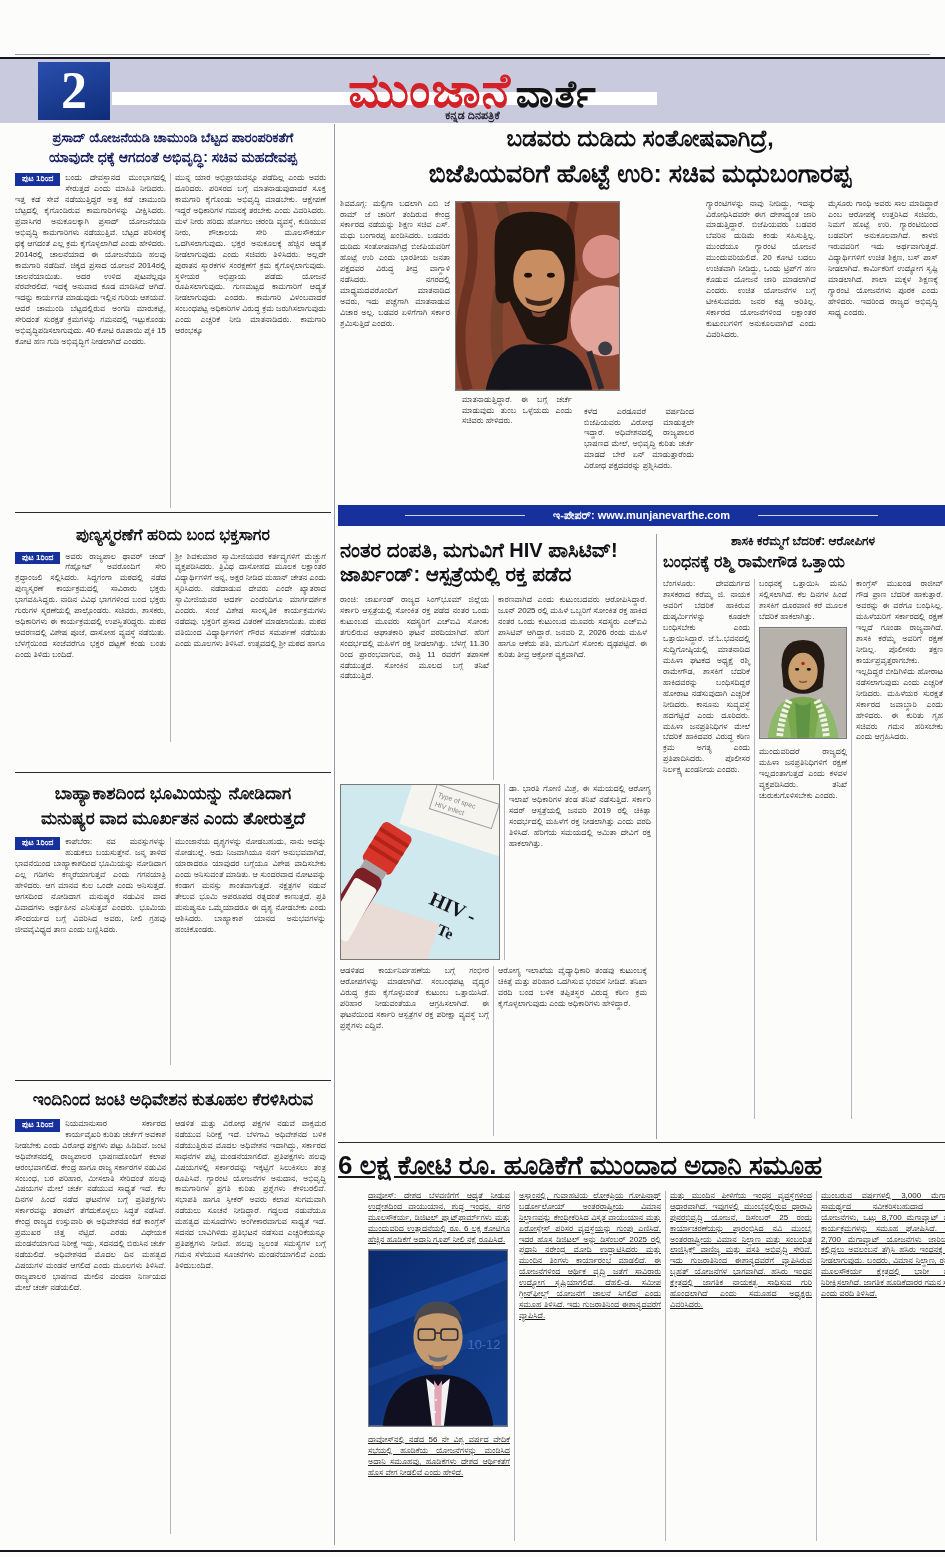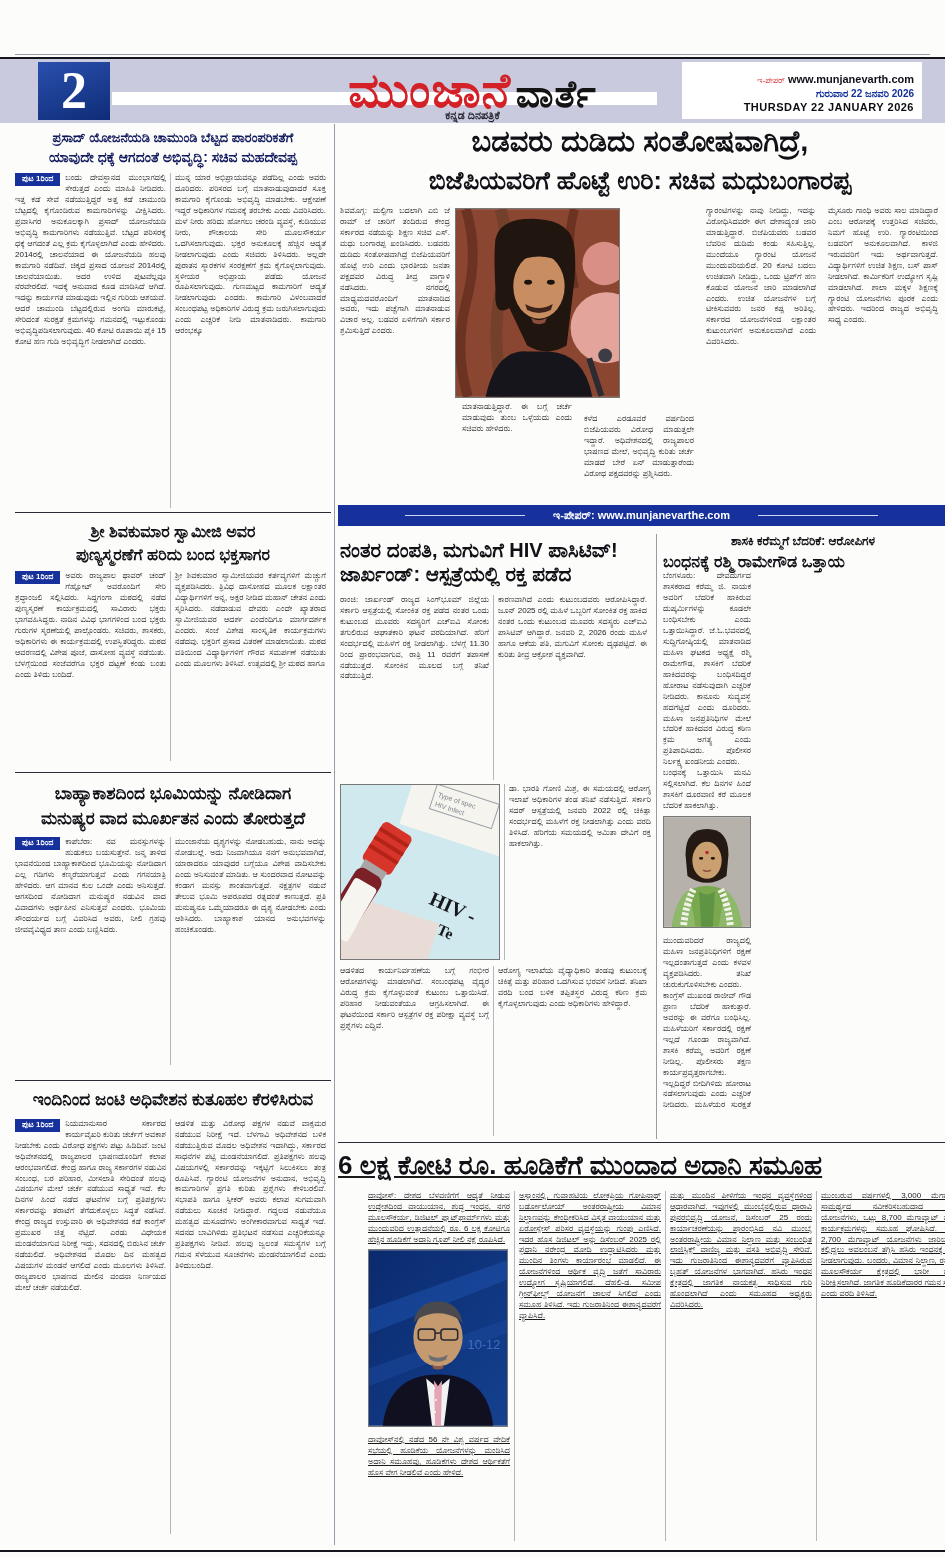--- a/index.html
+++ b/index.html
@@ -47,46 +47,38 @@
   <div class="band">
     <div class="band-stripe"></div>
     <div class="pagenum-box">
       <span class="pagenum">2</span>
     </div>
     <div class="masthead">
       <span class="mast-red">ಮುಂಜಾನೆ</span>
       <span class="mast-black">ವಾರ್ತೆ</span>
     </div>
     <div class="mast-sub">ಕನ್ನಡ ದಿನಪತ್ರಿಕೆ</div>
-    <div class="hdr-box">
-      <div class="hdr-web">
-        <span class="pre">ಇ-ಪೇಪರ್</span><span class="url">www.munjanevarth.com</span>
-      </div>
-      <div class="hdr-date-kn">ಗುರುವಾರ 22 ಜನವರಿ 2026</div>
-      <div class="hdr-date-en">THURSDAY 22 JANUARY 2026</div>
-    </div>
   </div>
 
   <div class="vsep" style="left:334px;top:124px;height:1421px;"></div>
 
   <div class="abs" style="left:15px;top:130px;width:316px;">
     <div class="headline" style="font-size:13px;color:#121a5e;">ಪ್ರಸಾದ್ ಯೋಜನೆಯಡಿ ಚಾಮುಂಡಿ ಬೆಟ್ಟದ ಪಾರಂಪರಿಕತೆಗೆ</div>
     <div class="headline" style="font-size:14px;color:#121a5e;margin-top:3px;">ಯಾವುದೇ ಧಕ್ಕೆ ಆಗದಂತೆ ಅಭಿವೃದ್ಧಿ: ಸಚಿವ ಮಹದೇವಪ್ಪ</div>
     <div class="cols" style="margin-top:7px;height:335px;overflow:hidden;">
       <div class="body-text" style="width:151px;">
         <span class="tag">ಪುಟ 1ರಿಂದ</span><span>ಬಂದು ದೇವಸ್ಥಾನದ ಮುಂಭಾಗದಲ್ಲಿ ಸೇರುತ್ತದೆ ಎಂದು ಮಾಹಿತಿ ನೀಡಿದರು. ಇತ್ತ ಕಡೆ ಸೇವೆ ನಡೆಯುತ್ತಿದ್ದರೆ ಅತ್ತ ಕಡೆ ಚಾಮುಂಡಿ ಬೆಟ್ಟದಲ್ಲಿ ಕೈಗೊಂಡಿರುವ ಕಾಮಗಾರಿಗಳನ್ನು ವೀಕ್ಷಿಸಿದರು. ಪ್ರವಾಸಿಗರ ಅನುಕೂಲಕ್ಕಾಗಿ ಪ್ರಸಾದ್ ಯೋಜನೆಯಡಿ ಅಭಿವೃದ್ಧಿ ಕಾಮಗಾರಿಗಳು ನಡೆಯುತ್ತಿವೆ. ಬೆಟ್ಟದ ಪರಿಸರಕ್ಕೆ ಧಕ್ಕೆ ಆಗದಂತೆ ಎಲ್ಲ ಕ್ರಮ ಕೈಗೊಳ್ಳಲಾಗಿದೆ ಎಂದು ಹೇಳಿದರು. 2014ರಲ್ಲಿ ಚಾಲನೆಯಾದ ಈ ಯೋಜನೆಯಡಿ ಹಲವು ಕಾಮಗಾರಿ ನಡೆದಿವೆ. ಚಿಕ್ಕದ ಪ್ರಸಾದ ಯೋಜನೆ 2014ರಲ್ಲಿ ಚಾಲನೆಯಾಯಿತು. ಅದರ ಉಳಿದ ಪುಟವೆಲ್ಲವೂ ನೆರವೇರಲಿದೆ. ಇದಕ್ಕೆ ಅನುವಾದ ಕೂಡ ಮಾಡಿಸಿದೆ ಆಗಿದೆ. ಇದನ್ನು ಕಾರ್ಯಗತ ಮಾಡುವುದು ಇಲ್ಲಿನ ಗುರಿಯ ಆಶಯವೆ. ಆದರೆ ಚಾಮುಂಡಿ ಬೆಟ್ಟದಲ್ಲಿರುವ ಅಂಗಡಿ ಮಾರುಕಟ್ಟೆ, ಸೇರಿದಂತೆ ಸುರಕ್ಷತೆ ಕ್ರಮಗಳನ್ನು ಗಮನದಲ್ಲಿ ಇಟ್ಟುಕೊಂಡು ಅಭಿವೃದ್ಧಿಪಡಿಸಲಾಗುವುದು. 40 ಕೋಟಿ ರೂಪಾಯಿ ಪೈಕಿ 15 ಕೋಟಿ ಹಣ ಗುಡಿ ಅಭಿವೃದ್ಧಿಗೆ ನೀಡಲಾಗಿದೆ ಎಂದರು.</span>
       </div>
       <div class="colrule"></div>
       <div class="body-text" style="width:151px;">ಮುನ್ನ ಯಾರ ಅಭಿಪ್ರಾಯವನ್ನೂ ಪಡೆದಿಲ್ಲ ಎಂದು ಅವರು ದೂರಿದರು. ಪರಿಸರದ ಬಗ್ಗೆ ಮಾತನಾಡುವುದಾದರೆ ಸೂಕ್ತ ಕಾಮಗಾರಿ ಕೈಗೊಂಡು ಅಭಿವೃದ್ಧಿ ಮಾಡಬೇಕು. ಆಕ್ಷೇಪಣೆ ಇದ್ದರೆ ಅಧಿಕಾರಿಗಳ ಗಮನಕ್ಕೆ ತರಬೇಕು ಎಂದು ವಿವರಿಸಿದರು. ಮಳೆ ನೀರು ಹರಿದು ಹೋಗಲು ಚರಂಡಿ ವ್ಯವಸ್ಥೆ, ಕುಡಿಯುವ ನೀರು, ಶೌಚಾಲಯ ಸೇರಿ ಮೂಲಸೌಕರ್ಯ ಒದಗಿಸಲಾಗುವುದು. ಭಕ್ತರ ಅನುಕೂಲಕ್ಕೆ ಹೆಚ್ಚಿನ ಆದ್ಯತೆ ನೀಡಲಾಗುವುದು ಎಂದು ಸಚಿವರು ತಿಳಿಸಿದರು. ಅಲ್ಲದೇ ಪುರಾತನ ಸ್ಮಾರಕಗಳ ಸಂರಕ್ಷಣೆಗೆ ಕ್ರಮ ಕೈಗೊಳ್ಳಲಾಗುವುದು. ಸ್ಥಳೀಯರ ಅಭಿಪ್ರಾಯ ಪಡೆದು ಯೋಜನೆ ರೂಪಿಸಲಾಗುವುದು. ಗುಣಮಟ್ಟದ ಕಾಮಗಾರಿಗೆ ಆದ್ಯತೆ ನೀಡಲಾಗುವುದು ಎಂದರು. ಕಾಮಗಾರಿ ವಿಳಂಬವಾದರೆ ಸಂಬಂಧಪಟ್ಟ ಅಧಿಕಾರಿಗಳ ವಿರುದ್ಧ ಕ್ರಮ ಜರುಗಿಸಲಾಗುವುದು ಎಂದು ಎಚ್ಚರಿಕೆ ನೀಡಿ ಮಾತನಾಡಿದರು. ಕಾಮಗಾರಿ ಆರಂಭಕ್ಕೂ</div>
     </div>
   </div>
   <div class="hsep" style="left:15px;top:512px;width:316px;"></div>
 
   <div class="abs" style="left:15px;top:522px;width:316px;">
-    <div class="headline" style="font-size:16px;">ಶ್ರೀ ಶಿವಕುಮಾರ ಸ್ವಾಮೀಜಿ ಅವರ</div>
     <div class="headline" style="font-size:16px;margin-top:3px;">ಪುಣ್ಯಸ್ಮರಣೆಗೆ ಹರಿದು ಬಂದ ಭಕ್ತಸಾಗರ</div>
     <div class="cols" style="margin-top:7px;height:190px;overflow:hidden;">
       <div class="body-text" style="width:151px;">
         <span class="tag">ಪುಟ 1ರಿಂದ</span><span>ಅವರು ರಾಜ್ಯಪಾಲ ಥಾವರ್ ಚಂದ್ ಗೆಹ್ಲೋಟ್ ಅವರೊಂದಿಗೆ ಸೇರಿ ಶ್ರದ್ಧಾಂಜಲಿ ಸಲ್ಲಿಸಿದರು. ಸಿದ್ದಗಂಗಾ ಮಠದಲ್ಲಿ ನಡೆದ ಪುಣ್ಯಸ್ಮರಣೆ ಕಾರ್ಯಕ್ರಮದಲ್ಲಿ ಸಾವಿರಾರು ಭಕ್ತರು ಭಾಗವಹಿಸಿದ್ದರು. ನಾಡಿನ ವಿವಿಧ ಭಾಗಗಳಿಂದ ಬಂದ ಭಕ್ತರು ಗುರುಗಳ ಸ್ಮರಣೆಯಲ್ಲಿ ಪಾಲ್ಗೊಂಡರು. ಸಚಿವರು, ಶಾಸಕರು, ಅಧಿಕಾರಿಗಳು ಈ ಕಾರ್ಯಕ್ರಮದಲ್ಲಿ ಉಪಸ್ಥಿತರಿದ್ದರು. ಮಠದ ಆವರಣದಲ್ಲಿ ವಿಶೇಷ ಪೂಜೆ, ದಾಸೋಹ ವ್ಯವಸ್ಥೆ ನಡೆಯಿತು. ಬೆಳಗ್ಗೆಯಿಂದ ಸಂಜೆವರೆಗೂ ಭಕ್ತರ ದಟ್ಟಣೆ ಕಂಡು ಬಂತು ಎಂದು ತಿಳಿದು ಬಂದಿದೆ.</span>
       </div>
       <div class="colrule"></div>
       <div class="body-text" style="width:151px;">ಶ್ರೀ ಶಿವಕುಮಾರ ಸ್ವಾಮೀಜಿಯವರ ಕರ್ತವ್ಯಗಳಿಗೆ ಮೆಚ್ಚುಗೆ ವ್ಯಕ್ತಪಡಿಸಿದರು. ತ್ರಿವಿಧ ದಾಸೋಹದ ಮೂಲಕ ಲಕ್ಷಾಂತರ ವಿದ್ಯಾರ್ಥಿಗಳಿಗೆ ಅನ್ನ, ಅಕ್ಷರ ನೀಡಿದ ಮಹಾನ್ ಚೇತನ ಎಂದು ಸ್ಮರಿಸಿದರು. ನಡೆದಾಡುವ ದೇವರು ಎಂದೇ ಖ್ಯಾತರಾದ ಸ್ವಾಮೀಜಿಯವರ ಆದರ್ಶ ಎಂದೆಂದಿಗೂ ಮಾರ್ಗದರ್ಶಕ ಎಂದರು. ಸಂಜೆ ವಿಶೇಷ ಸಾಂಸ್ಕೃತಿಕ ಕಾರ್ಯಕ್ರಮಗಳು ನಡೆದವು. ಭಕ್ತರಿಗೆ ಪ್ರಸಾದ ವಿತರಣೆ ಮಾಡಲಾಯಿತು. ಮಠದ ವತಿಯಿಂದ ವಿದ್ಯಾರ್ಥಿಗಳಿಗೆ ಗೌರವ ಸಮರ್ಪಣೆ ನಡೆಯಿತು ಎಂದು ಮೂಲಗಳು ತಿಳಿಸಿವೆ. ಉತ್ಸವದಲ್ಲಿ ಶ್ರೀ ಮಠದ ಹಾಗೂ</div>
     </div>
   </div>
   <div class="hsep" style="left:15px;top:772px;width:316px;"></div>
@@ -109,21 +101,21 @@
     <div class="cols" style="margin-top:8px;height:415px;overflow:hidden;">
       <div class="body-text" style="width:151px;">
         <span class="tag">ಪುಟ 1ರಿಂದ</span><span>ನಿಯಮಾನುಸಾರ ಸರ್ಕಾರದ ಕಾರ್ಯವೈಖರಿ ಕುರಿತು ಚರ್ಚೆಗೆ ಅವಕಾಶ ನೀಡಬೇಕು ಎಂದು ವಿರೋಧ ಪಕ್ಷಗಳು ಪಟ್ಟು ಹಿಡಿದಿವೆ. ಜಂಟಿ ಅಧಿವೇಶನದಲ್ಲಿ ರಾಜ್ಯಪಾಲರ ಭಾಷಣದೊಂದಿಗೆ ಕಲಾಪ ಆರಂಭವಾಗಲಿದೆ. ಕೇಂದ್ರ ಹಾಗೂ ರಾಜ್ಯ ಸರ್ಕಾರಗಳ ನಡುವಿನ ಸಂಬಂಧ, ಬರ ಪರಿಹಾರ, ಮೀಸಲಾತಿ ಸೇರಿದಂತೆ ಹಲವು ವಿಷಯಗಳ ಮೇಲೆ ಚರ್ಚೆ ನಡೆಯುವ ಸಾಧ್ಯತೆ ಇದೆ. ಕೆಲ ದಿನಗಳ ಹಿಂದೆ ನಡೆದ ಘಟನೆಗಳ ಬಗ್ಗೆ ಪ್ರತಿಪಕ್ಷಗಳು ಸರ್ಕಾರವನ್ನು ತರಾಟೆಗೆ ತೆಗೆದುಕೊಳ್ಳಲು ಸಿದ್ಧತೆ ನಡೆಸಿವೆ. ಕೇಂದ್ರ ರಾಜ್ಯದ ಉಸ್ತುವಾರಿ ಈ ಅಧಿವೇಶನದ ಕಡೆ ಕಾಂಗ್ರೆಸ್ ಪ್ರಮುಖರ ಚಿತ್ತ ನೆಟ್ಟಿದೆ. ಎರಡು ವಿಧೇಯಕ ಮಂಡನೆಯಾಗುವ ನಿರೀಕ್ಷೆ ಇದ್ದು, ಸದನದಲ್ಲಿ ಬಿರುಸಿನ ಚರ್ಚೆ ನಡೆಯಲಿದೆ. ಅಧಿವೇಶನದ ಮೊದಲ ದಿನ ಮಹತ್ವದ ವಿಷಯಗಳ ಮಂಡನೆ ಆಗಲಿದೆ ಎಂದು ಮೂಲಗಳು ತಿಳಿಸಿವೆ. ರಾಜ್ಯಪಾಲರ ಭಾಷಣದ ಮೇಲಿನ ವಂದನಾ ನಿರ್ಣಯದ ಮೇಲೆ ಚರ್ಚೆ ನಡೆಯಲಿದೆ.</span>
       </div>
       <div class="colrule"></div>
       <div class="body-text" style="width:151px;">ಆಡಳಿತ ಮತ್ತು ವಿರೋಧ ಪಕ್ಷಗಳ ನಡುವೆ ವಾಕ್ಸಮರ ನಡೆಯುವ ನಿರೀಕ್ಷೆ ಇದೆ. ಬೆಳಗಾವಿ ಅಧಿವೇಶನದ ಬಳಿಕ ನಡೆಯುತ್ತಿರುವ ಮೊದಲ ಅಧಿವೇಶನ ಇದಾಗಿದ್ದು, ಸರ್ಕಾರದ ಸಾಧನೆಗಳ ಪಟ್ಟಿ ಮಂಡನೆಯಾಗಲಿದೆ. ಪ್ರತಿಪಕ್ಷಗಳು ಹಲವು ವಿಷಯಗಳಲ್ಲಿ ಸರ್ಕಾರವನ್ನು ಇಕ್ಕಟ್ಟಿಗೆ ಸಿಲುಕಿಸಲು ತಂತ್ರ ರೂಪಿಸಿವೆ. ಗ್ಯಾರಂಟಿ ಯೋಜನೆಗಳ ಅನುದಾನ, ಅಭಿವೃದ್ಧಿ ಕಾಮಗಾರಿಗಳ ಪ್ರಗತಿ ಕುರಿತು ಪ್ರಶ್ನೆಗಳು ಕೇಳಿಬರಲಿವೆ. ಸಭಾಪತಿ ಹಾಗೂ ಸ್ಪೀಕರ್ ಅವರು ಕಲಾಪ ಸುಗಮವಾಗಿ ನಡೆಯಲು ಸೂಚನೆ ನೀಡಿದ್ದಾರೆ. ಗದ್ದಲದ ನಡುವೆಯೂ ಮಹತ್ವದ ಮಸೂದೆಗಳು ಅಂಗೀಕಾರವಾಗುವ ಸಾಧ್ಯತೆ ಇದೆ. ಸದನದ ಬಾವಿಗಿಳಿದು ಪ್ರತಿಭಟನೆ ನಡೆಸುವ ಎಚ್ಚರಿಕೆಯನ್ನೂ ಪ್ರತಿಪಕ್ಷಗಳು ನೀಡಿವೆ. ಹಲವು ಜ್ವಲಂತ ಸಮಸ್ಯೆಗಳ ಬಗ್ಗೆ ಗಮನ ಸೆಳೆಯುವ ಸೂಚನೆಗಳು ಮಂಡನೆಯಾಗಲಿವೆ ಎಂದು ತಿಳಿದುಬಂದಿದೆ.</div>
     </div>
   </div>
 
   <div class="abs" style="left:340px;top:124px;width:600px;">
-    <div class="headline" style="font-size:29px;">ಬಡವರು ದುಡಿದು ಸಂತೋಷವಾಗಿದ್ರೆ,</div>
+    <div class="headline" style="font-size:23px;">ಬಡವರು ದುಡಿದು ಸಂತೋಷವಾಗಿದ್ರೆ,</div>
     <div class="headline" style="font-size:25px;margin-top:6px;">ಬಿಜೆಪಿಯವರಿಗೆ ಹೊಟ್ಟೆ ಉರಿ: ಸಚಿವ ಮಧುಬಂಗಾರಪ್ಪ</div>
     <div style="position:relative;margin-top:10px;height:290px;overflow:hidden;">
 
       <svg class="abs photo-frame" style="left:115px;top:2px;" width="165" height="190" viewBox="0 0 165 190">
         <rect width="165" height="190" fill="#8a4631"></rect>
         <path d="M10 0 q14 45 0 95 q-12 48 2 95" stroke="#6d3322" stroke-width="10" fill="none"></path>
         <path d="M45 0 q12 40 0 85 q-10 50 4 105" stroke="#73402c" stroke-width="12" fill="none"></path>
         <path d="M120 0 q-10 35 0 80" stroke="#6d3322" stroke-width="9" fill="none"></path>
         <circle cx="152" cy="120" r="36" fill="#e3a49c"></circle>
         <circle cx="150" cy="55" r="22" fill="#d98f86"></circle>
@@ -179,35 +171,35 @@
           <rect x="18" y="70" width="34" height="4" fill="#b22418"></rect>
           <rect x="18" y="80" width="34" height="4" fill="#b22418"></rect>
           <rect x="22" y="96" width="26" height="10" fill="#a9a4a6"></rect>
           <rect x="20" y="104" width="30" height="72" rx="8" fill="#7a2026"></rect>
           <rect x="24" y="116" width="26" height="62" rx="4" fill="#f7f5f0" transform="rotate(-2 37 145)"></rect>
         </g>
         <text x="88" y="120" font-family="Liberation Serif, serif" font-size="20" font-weight="bold" fill="#17171c" transform="rotate(24 88 120)">HIV -</text>
         <text x="96" y="150" font-family="Liberation Serif, serif" font-size="16" font-weight="bold" fill="#17171c" transform="rotate(24 96 150)">Te</text>
       </svg>
       <div class="colrule"></div>
-      <div class="body-text" style="width:142px;height:176px;overflow:hidden;">ಡಾ. ಭಾರತಿ ಗೋಣಿ ಮಿಶ್ರ, ಈ ಸಮಯದಲ್ಲಿ ಆರೋಗ್ಯ ಇಲಾಖೆ ಅಧಿಕಾರಿಗಳ ತಂಡ ತನಿಖೆ ನಡೆಸುತ್ತಿದೆ. ಸರ್ಕಾರಿ ಸದರ್ ಆಸ್ಪತ್ರೆಯಲ್ಲಿ ಜನವರಿ 2022 ರಲ್ಲಿ ಚಿಕಿತ್ಸಾ ಸಂದರ್ಭದಲ್ಲಿ ಮಹಿಳೆಗೆ ರಕ್ತ ನೀಡಲಾಗಿತ್ತು ಎಂದು ವರದಿ ತಿಳಿಸಿದೆ. ಹೆರಿಗೆಯ ಸಮಯದಲ್ಲಿ ಅಮಿತಾ ದೇವಿಗೆ ರಕ್ತ ಹಾಕಲಾಗಿತ್ತು.</div>
+      <div class="body-text" style="width:142px;height:176px;overflow:hidden;">ಡಾ. ಭಾರತಿ ಗೋಣಿ ಮಿಶ್ರ, ಈ ಸಮಯದಲ್ಲಿ ಆರೋಗ್ಯ ಇಲಾಖೆ ಅಧಿಕಾರಿಗಳ ತಂಡ ತನಿಖೆ ನಡೆಸುತ್ತಿದೆ. ಸರ್ಕಾರಿ ಸದರ್ ಆಸ್ಪತ್ರೆಯಲ್ಲಿ ಜನವರಿ 2019 ರಲ್ಲಿ ಚಿಕಿತ್ಸಾ ಸಂದರ್ಭದಲ್ಲಿ ಮಹಿಳೆಗೆ ರಕ್ತ ನೀಡಲಾಗಿತ್ತು ಎಂದು ವರದಿ ತಿಳಿಸಿದೆ. ಹೆರಿಗೆಯ ಸಮಯದಲ್ಲಿ ಅಮಿತಾ ದೇವಿಗೆ ರಕ್ತ ಹಾಕಲಾಗಿತ್ತು.</div>
     </div>
     <div class="cols" style="margin-top:6px;height:170px;overflow:hidden;">
       <div class="body-text" style="width:149px;">ಆಡಳಿತದ ಕಾರ್ಯನಿರ್ವಹಣೆಯ ಬಗ್ಗೆ ಗಂಭೀರ ಆರೋಪಗಳನ್ನು ಮಾಡಲಾಗಿದೆ. ಸಂಬಂಧಪಟ್ಟ ವೈದ್ಯರ ವಿರುದ್ಧ ಕ್ರಮ ಕೈಗೊಳ್ಳುವಂತೆ ಕುಟುಂಬ ಒತ್ತಾಯಿಸಿದೆ. ಪರಿಹಾರ ನೀಡುವಂತೆಯೂ ಆಗ್ರಹಿಸಲಾಗಿದೆ. ಈ ಘಟನೆಯಿಂದ ಸರ್ಕಾರಿ ಆಸ್ಪತ್ರೆಗಳ ರಕ್ತ ಪರೀಕ್ಷಾ ವ್ಯವಸ್ಥೆ ಬಗ್ಗೆ ಪ್ರಶ್ನೆಗಳು ಎದ್ದಿವೆ.</div>
       <div class="colrule"></div>
       <div class="body-text" style="width:149px;">ಆರೋಗ್ಯ ಇಲಾಖೆಯ ವೈದ್ಯಾಧಿಕಾರಿ ತಂಡವು ಕುಟುಂಬಕ್ಕೆ ಚಿಕಿತ್ಸೆ ಮತ್ತು ಪರಿಹಾರ ಒದಗಿಸುವ ಭರವಸೆ ನೀಡಿದೆ. ತನಿಖಾ ವರದಿ ಬಂದ ಬಳಿಕ ತಪ್ಪಿತಸ್ಥರ ವಿರುದ್ಧ ಕಠಿಣ ಕ್ರಮ ಕೈಗೊಳ್ಳಲಾಗುವುದು ಎಂದು ಅಧಿಕಾರಿಗಳು ಹೇಳಿದ್ದಾರೆ.</div>
     </div>
   </div>
 
   <div class="vsep" style="left:656px;top:534px;height:605px;"></div>
 
   <div class="abs" style="left:663px;top:534px;width:280px;">
     <div class="headline" style="font-size:12px;text-align:center;">ಶಾಸಕಿ ಕರೆಮ್ಮಗೆ ಬೆದರಿಕೆ: ಆರೋಪಿಗಳ</div>
     <div class="headline" style="font-size:16px;text-align:left;margin-top:3px;">ಬಂಧನಕ್ಕೆ ರಶ್ಮಿ ರಾಮೇಗೌಡ ಒತ್ತಾಯ</div>
-    <div class="cols" style="height:540px;overflow:hidden;flex-direction:column;">
+    <div class="cols" style="margin-top:8px;height:540px;overflow:hidden;">
       <div class="body-text" style="width:88px;">ಬೆಂಗಳೂರು: ದೇವದುರ್ಗದ ಶಾಸಕರಾದ ಕರೆಮ್ಮ ಜಿ. ನಾಯಕ ಅವರಿಗೆ ಬೆದರಿಕೆ ಹಾಕಿರುವ ದುಷ್ಕರ್ಮಿಗಳನ್ನು ಕೂಡಲೇ ಬಂಧಿಸಬೇಕು ಎಂದು ಒತ್ತಾಯಿಸಿದ್ದಾರೆ. ಜೆ.ಓ.ಭವನದಲ್ಲಿ ಸುದ್ದಿಗೋಷ್ಠಿಯಲ್ಲಿ ಮಾತನಾಡಿದ ಮಹಿಳಾ ಘಟಕದ ಅಧ್ಯಕ್ಷೆ ರಶ್ಮಿ ರಾಮೇಗೌಡ, ಶಾಸಕಿಗೆ ಬೆದರಿಕೆ ಹಾಕಿದವರನ್ನು ಬಂಧಿಸದಿದ್ದರೆ ಹೋರಾಟ ನಡೆಸುವುದಾಗಿ ಎಚ್ಚರಿಕೆ ನೀಡಿದರು. ಕಾನೂನು ಸುವ್ಯವಸ್ಥೆ ಹದಗೆಟ್ಟಿದೆ ಎಂದು ದೂರಿದರು. ಮಹಿಳಾ ಜನಪ್ರತಿನಿಧಿಗಳ ಮೇಲೆ ಬೆದರಿಕೆ ಹಾಕಿದವರ ವಿರುದ್ಧ ಕಠಿಣ ಕ್ರಮ ಅಗತ್ಯ ಎಂದು ಪ್ರತಿಪಾದಿಸಿದರು. ಪೊಲೀಸರ ನಿರ್ಲಕ್ಷ್ಯ ಖಂಡನೀಯ ಎಂದರು.</div>
       <div class="colrule"></div>
       <div style="width:88px;">
         <div class="body-text">ಬಂಧನಕ್ಕೆ ಒತ್ತಾಯಿಸಿ ಮನವಿ ಸಲ್ಲಿಸಲಾಗಿದೆ. ಕೆಲ ದಿನಗಳ ಹಿಂದೆ ಶಾಸಕಿಗೆ ದೂರವಾಣಿ ಕರೆ ಮೂಲಕ ಬೆದರಿಕೆ ಹಾಕಲಾಗಿತ್ತು.</div>
         
         <svg class="photo-frame" style="margin:4px 0;" width="88" height="112" viewBox="0 0 88 112">
           <rect width="88" height="112" fill="#b6b2ab"></rect>
           <path d="M22 38 q0-26 22-26 q22 0 22 26 l-2 22 q-20 14-40 0z" fill="#241a13"></path>
           <ellipse cx="44" cy="44" rx="15" ry="19" fill="#caa071"></ellipse>
           <circle cx="44" cy="36" r="1.8" fill="#b3262b"></circle>

